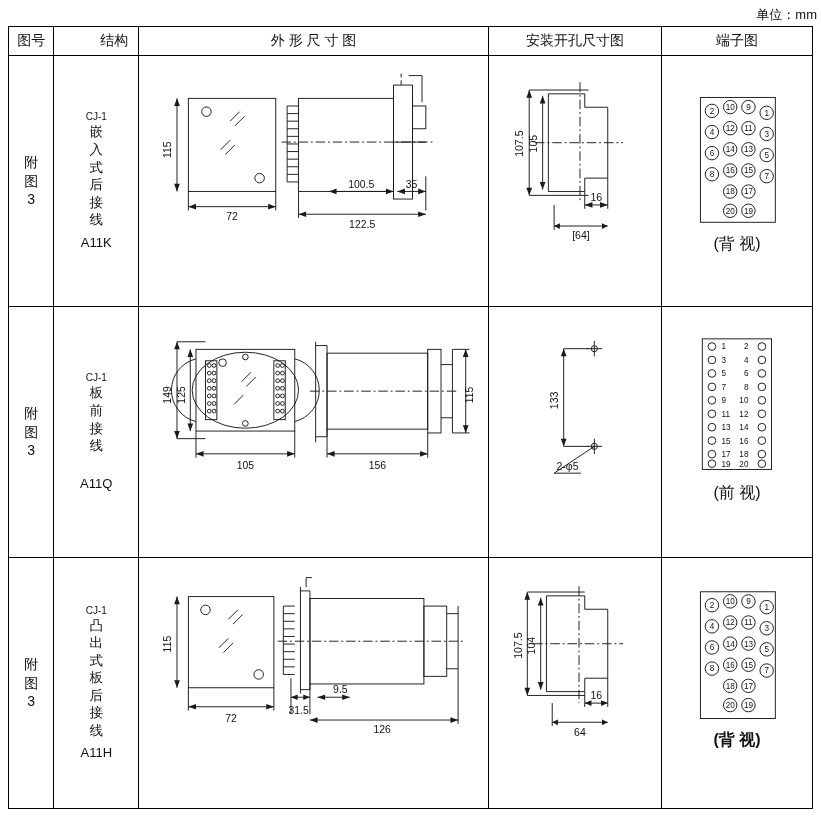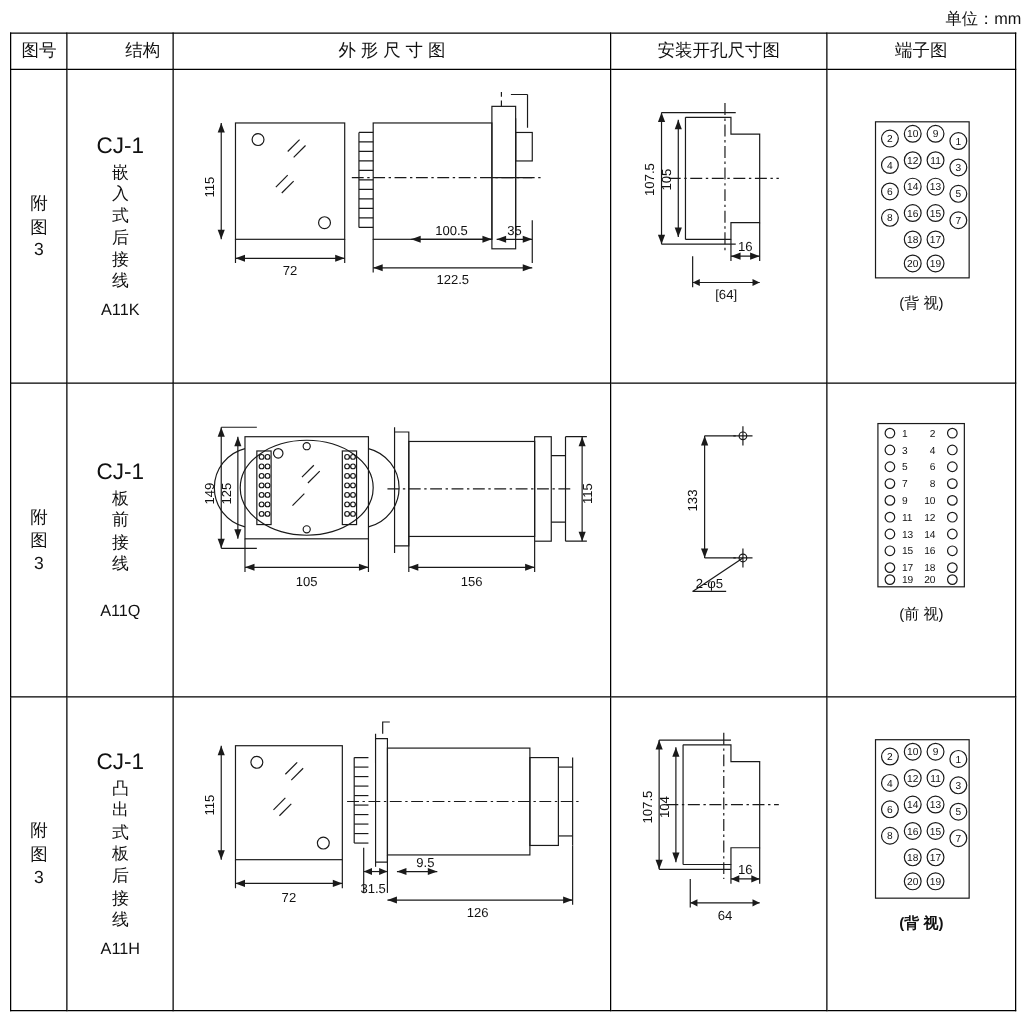--- a/index.html
+++ b/index.html
@@ -10,26 +10,26 @@
   table.main th,table.main td{border:1px solid #000;}
   thead th{height:26px;font-weight:normal;font-size:14px;text-align:center;}
   .c-no{width:44px;}
   .c-struct{width:48px;padding-left:37px;}
   .c-outline{width:367px;}
   .c-mount{width:180px;font-family:Liberation Serif, serif;}
   .c-term{width:156px;}
   td.rowcell{height:250px;vertical-align:middle;text-align:center;position:relative;padding:0;}
   .no-txt{font-size:14px;line-height:1.35;}
   .struct{font-size:13.5px;line-height:1.3;}
-  .struct .mdl{font-size:18px;}
+  .struct .mdl{font-size:10px;}
   .struct .code{font-size:13px;}
   .cell-inner{position:relative;width:100%;height:100%;}
   svg{display:block;}
   .svgwrap{position:absolute;left:0;top:0;width:100%;height:100%;}
-  .caption{position:absolute;width:100%;text-align:center;font-size:12px;}
+  .caption{position:absolute;width:100%;text-align:center;font-size:16px;}
   text{font-family:"Liberation Sans","DejaVu Sans",sans-serif;}
 </style>
 </head>
 <body>
 
 <div class="page">
 
   <div class="unit">单位：mm</div>
 
   <table class="main">

